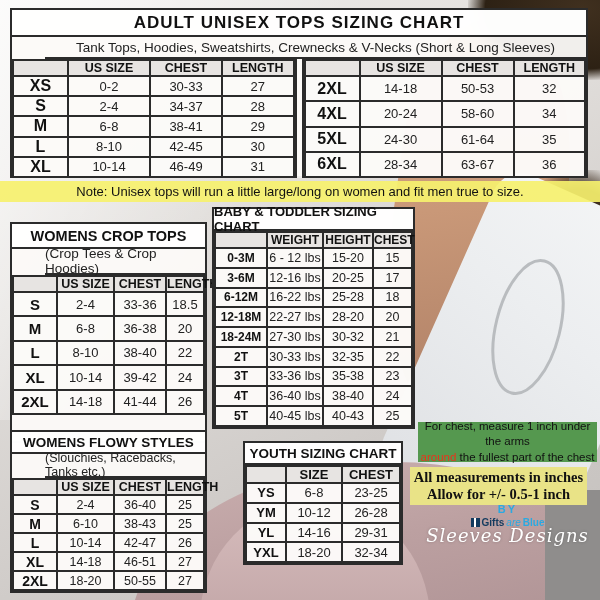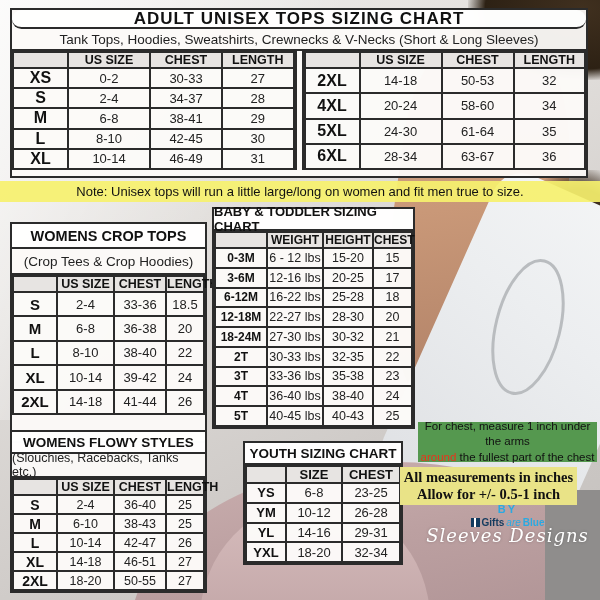--- a/index.html
+++ b/index.html
@@ -20,30 +20,30 @@
   .bg-bright { left:430px; top:190px; width:200px; height:330px; background:linear-gradient(15deg,#dfe1e4 0%,#eceef0 60%,#f4f5f6 100%); transform:rotate(24deg); border-radius:30px; }
   .bg-shirt { left:130px; top:462px; width:480px; height:180px; background:linear-gradient(170deg,#cbb0b0 0%,#bca0a1 45%,#ad9193 100%); border-radius:55% 45% 0 0/95% 70% 0 0; }
   .bg-collar { left:200px; top:500px; width:230px; height:120px; background:linear-gradient(180deg,#d7bdbd,#c3a7a8); border-radius:50% 50% 0 0/100% 100% 0 0; }
   .bg-gray-corner { left:545px; top:490px; width:55px; height:110px; background:#8f8d8c; }
   .earring { position:absolute; left:488px; top:252px; width:80px; height:150px; }
 
   
   .panel { position:absolute; border:2px solid #2b2b2b; background:rgba(252,250,248,.95); }
   .p-title { border-bottom:2px solid #2b2b2b; display:flex; align-items:center; justify-content:center;
              font-weight:bold; color:#111; background:rgba(255,255,255,.85); }
-  .p-sub { border-bottom:2px solid #2b2b2b; display:flex; align-items:center; justify-content:center; color:#222; }
+  .p-sub { border-bottom:2px solid #2b2b2b; display:flex; align-items:center; justify-content:center; color:#222;margin-left:33px; }
   table { border-collapse:collapse; table-layout:fixed; width:100%; height:100%; }
   th, td { border:2px solid #2b2b2b; text-align:center; vertical-align:middle; padding:0; }
   th { background:#e7e4e2; font-weight:bold; font-size:12.5px; color:#111; }
   td { font-size:13px; color:#222; background:rgba(252,250,248,.6); }
   td.rl { font-weight:bold; font-size:15px; color:#111; }
 
   
   #adult { left:10px; top:8px; width:578px; height:170px; }
-  #adult .p-title { height:19px; font-size:17px; letter-spacing:1px;border-radius:12px; }
+  #adult .p-title { height:27px; font-size:17px; letter-spacing:1px; }
   #adult .p-sub { height:22px; font-size:13.5px; }
   .adult-body { display:flex; height:119px; }
   .adult-body table { flex:1; }
   .adult-spacer { width:9px; border-left:2px solid #2b2b2b; border-right:2px solid #2b2b2b; background:rgba(252,250,248,.95); }
   .adult-body td.rl { font-size:16px; }
   .adult-body th:nth-child(1){ width:55px; }
   .adult-body th:nth-child(2){ width:82px; }
   .adult-body th:nth-child(3){ width:72px; }
 
   
@@ -84,21 +84,21 @@
   #youth th { font-size:13px; }
   #youth td { font-size:13px; }
   #youth table th:nth-child(1){ width:40px; }
   #youth table th:nth-child(2){ width:56px; }
 
   
   #chestnote { position:absolute; left:418px; top:422px; width:179px; height:40px; background:#55984f;
     display:flex; align-items:center; justify-content:center; text-align:center;
     font-size:11.5px; line-height:1.35; color:#111; }
   #chestnote .red { color:#e8341c; }
-  #measurenote { position:absolute; left:400px; top:467px; width:177px; height:38px; background:#e9e387;
+  #measurenote { position:absolute; left:410px; top:467px; width:177px; height:38px; background:#e9e387;
     display:flex; flex-direction:column; align-items:center; justify-content:center; text-align:center;
     font-family:"Liberation Serif", serif; font-weight:bold; font-size:14.5px; color:#111; line-height:1.2; }
 
   
   #logo { position:absolute; left:425px; top:505px; width:165px; height:92px; text-align:center; }
   .monogram { font-size:62px; font-weight:bold; color:#2ba9e1; letter-spacing:-6px; line-height:60px; opacity:.92; }
   .script { position:absolute; left:0; top:20px; width:100%; color:#fff;
     font-family:"DejaVu Serif", serif; font-style:italic; font-size:18px; letter-spacing:1px;
     text-shadow:0 0 3px rgba(0,0,0,.25); }
   .logo-by { color:#2ba9e1; font-size:11px; font-weight:bold; letter-spacing:2px; margin-top:-2px; }
@@ -288,21 +288,21 @@
           </tr>
           <tr>
             <td class="rl">6-12M</td>
             <td>16-22 lbs</td>
             <td>25-28</td>
             <td>18</td>
           </tr>
           <tr>
             <td class="rl">12-18M</td>
             <td>22-27 lbs</td>
-            <td>28-30</td>
+            <td>28-20</td>
             <td>20</td>
           </tr>
           <tr>
             <td class="rl">18-24M</td>
             <td>27-30 lbs</td>
             <td>30-32</td>
             <td>21</td>
           </tr>
           <tr>
             <td class="rl">2T</td>

